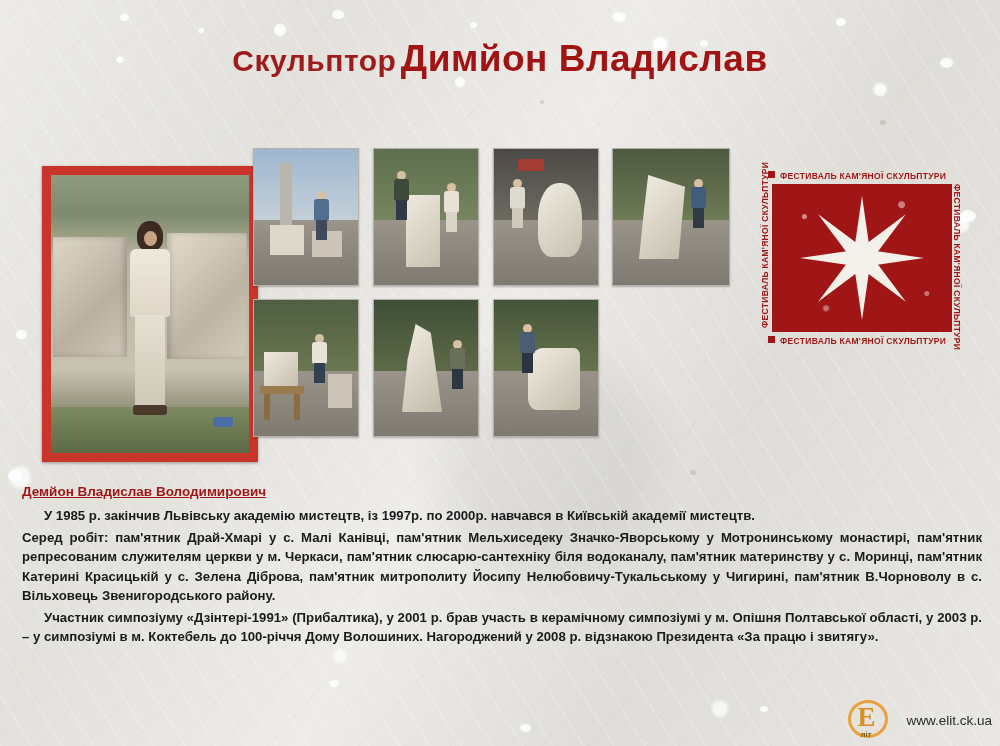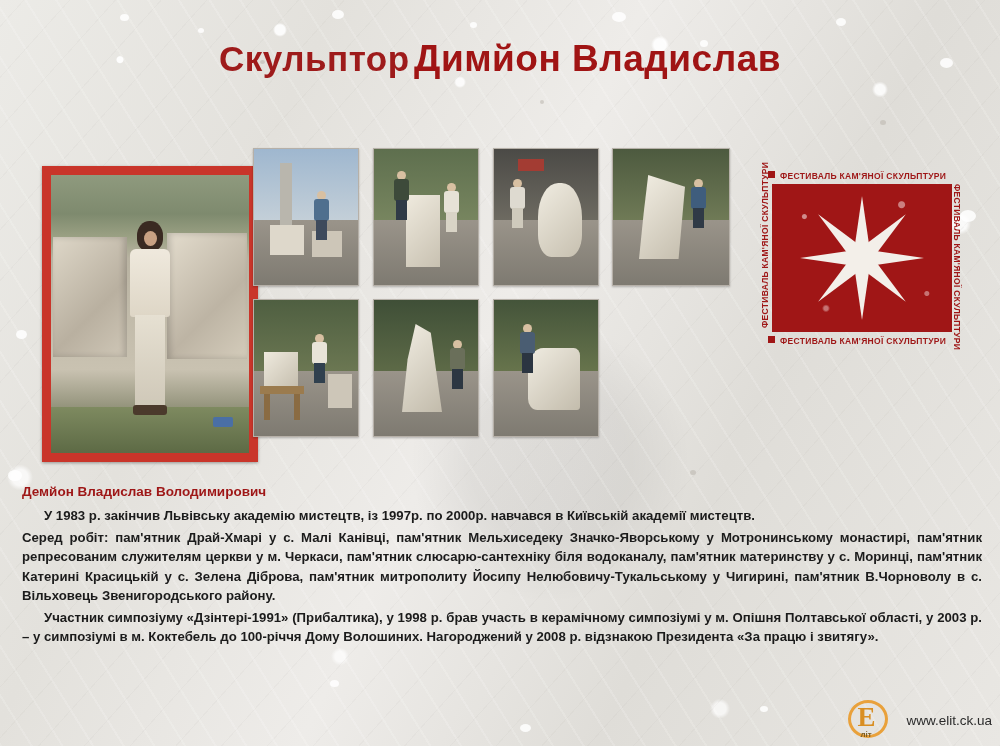--- a/index.html
+++ b/index.html
@@ -57,21 +57,21 @@
   
   .title {
     position: absolute;
     top: 38px;
     left: 0;
     width: 1000px;
     text-align: center;
     white-space: nowrap;
   }
   .title .small {
-    font-size: 35px;
+    font-size: 30px;
     font-weight: bold;
     color: #9e1b1b;
     letter-spacing: .5px;
   }
   .title .big {
     font-size: 37px;
     font-weight: bold;
     color: #a01414;
     letter-spacing: .5px;
   }
@@ -272,20 +272,21 @@
     left: 22px;
     top: 484px;
     width: 960px;
     color: #1b1b1b;
   }
   .author-name {
     font-size: 13.5px;
     font-weight: bold;
     color: #9e1616;
     margin-bottom: 7px;
+    text-decoration: underline;
   }
   .p {
     font-size: 13.2px;
     font-weight: bold;
     line-height: 19.5px;
     text-align: justify;
     margin: 0 0 2px 0;
   }
   .p.indent { text-indent: 22px; }
 
@@ -503,23 +504,23 @@
     <div class="vtext left">ФЕСТИВАЛЬ КАМ'ЯНОЇ СКУЛЬПТУРИ</div>
     <div class="vtext right">ФЕСТИВАЛЬ КАМ'ЯНОЇ СКУЛЬПТУРИ</div>
 
     <div class="logo-sq" style="left:18px;top:196px;"></div>
     <div class="logo-sub-bot" style="left:30px;">ФЕСТИВАЛЬ КАМ'ЯНОЇ СКУЛЬПТУРИ</div>
 
   </div>
 
   <div class="body-text">
     <div class="author-name">Демйон Владислав Володимирович</div>
-    <p class="p indent">У 1983 р. закінчив Львівську академію мистецтв, із 1997р. по 2000р. навчався в Київській академії мистецтв.</p>
+    <p class="p indent">У 1985 р. закінчив Львівську академію мистецтв, із 1997р. по 2000р. навчався в Київській академії мистецтв.</p>
     <p class="p">Серед робіт: пам'ятник Драй-Хмарі у с. Малі Канівці, пам'ятник Мельхиседеку Значко-Яворському у Мотронинському монастирі, пам'ятник репресованим служителям церкви у м. Черкаси, пам'ятник слюсарю-сантехніку біля водоканалу, пам'ятник материнству у с. Моринці, пам'ятник Катерині Красицькій у с. Зелена Діброва, пам'ятник митрополиту Йосипу Нелюбовичу-Тукальському у Чигирині, пам'ятник В.Чорноволу в с. Вільховець Звенигородського району.</p>
-    <p class="p indent">Участник симпозіуму «Дзінтері-1991» (Прибалтика), у 1998 р. брав участь в керамічному симпозіумі у м. Опішня Полтавської області, у 2003 р. – у симпозіумі в м. Коктебель до 100-річчя Дому Волошиних. Нагороджений у 2008 р. відзнакою Президента «За працю і звитягу».</p>
+    <p class="p indent">Участник симпозіуму «Дзінтері-1991» (Прибалтика), у 2001 р. брав участь в керамічному симпозіумі у м. Опішня Полтавської області, у 2003 р. – у симпозіумі в м. Коктебель до 100-річчя Дому Волошиних. Нагороджений у 2008 р. відзнакою Президента «За працю і звитягу».</p>
   </div>
 
   <div class="wm">
     <div class="wm-badge">
       <div class="ring"></div>
       <div class="eletter">E</div>
       <div class="sub">літ</div>
     </div>
     <div class="wm-url">www.elit.ck.ua</div>
   </div>

